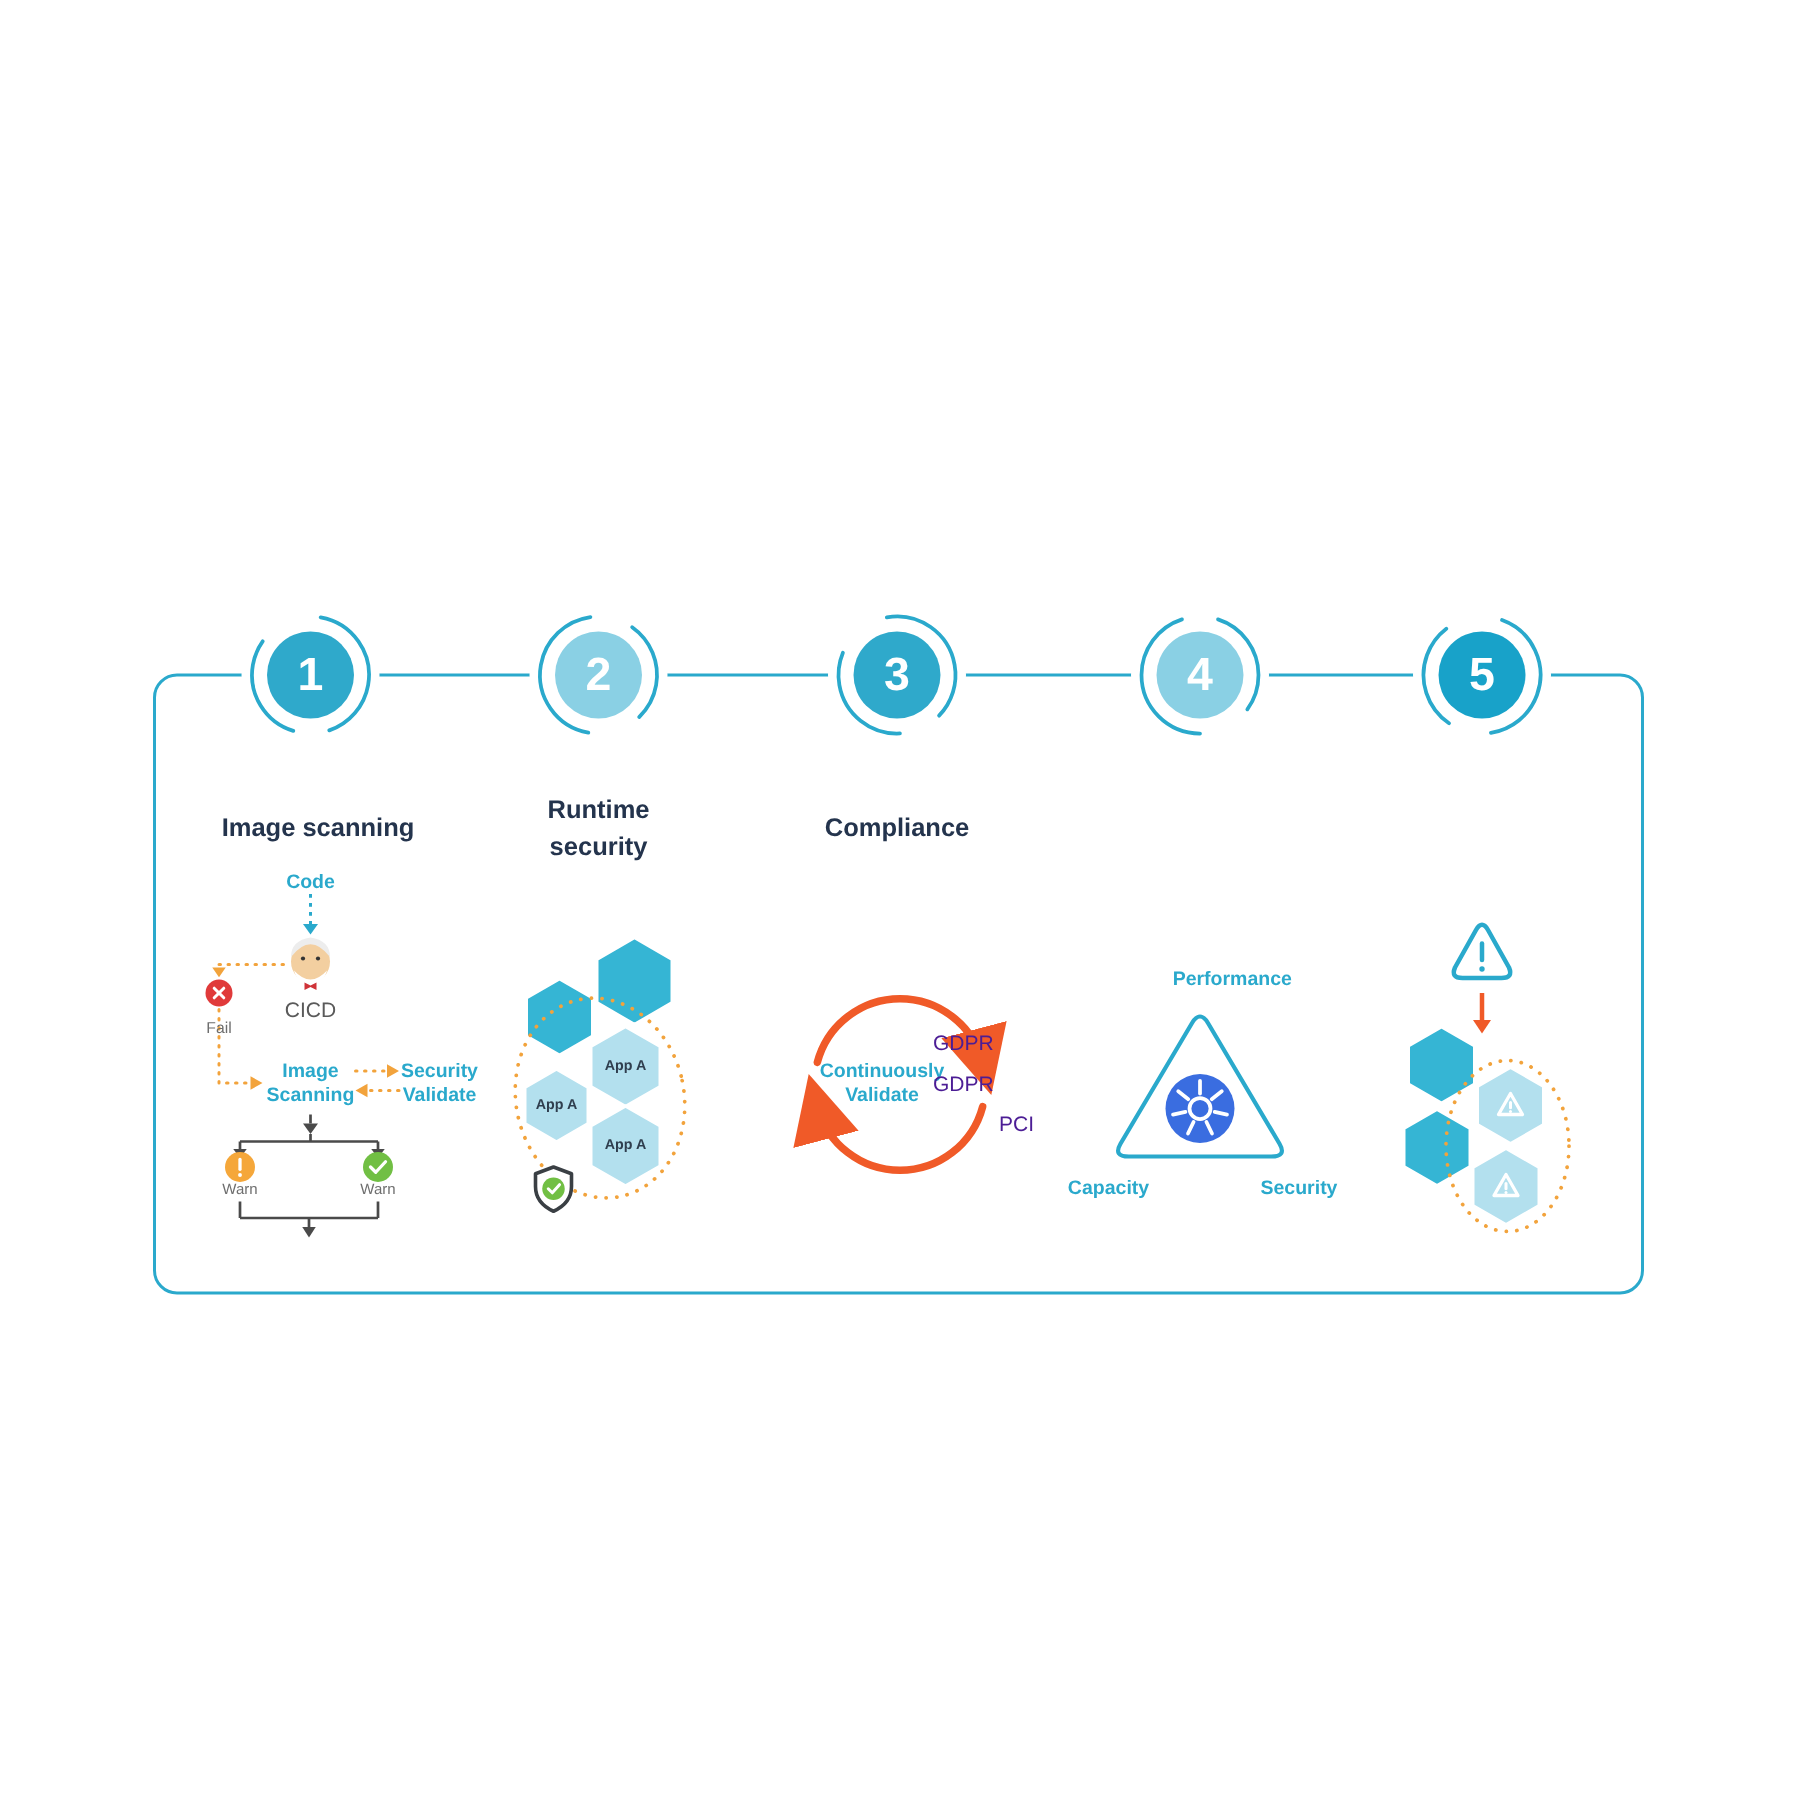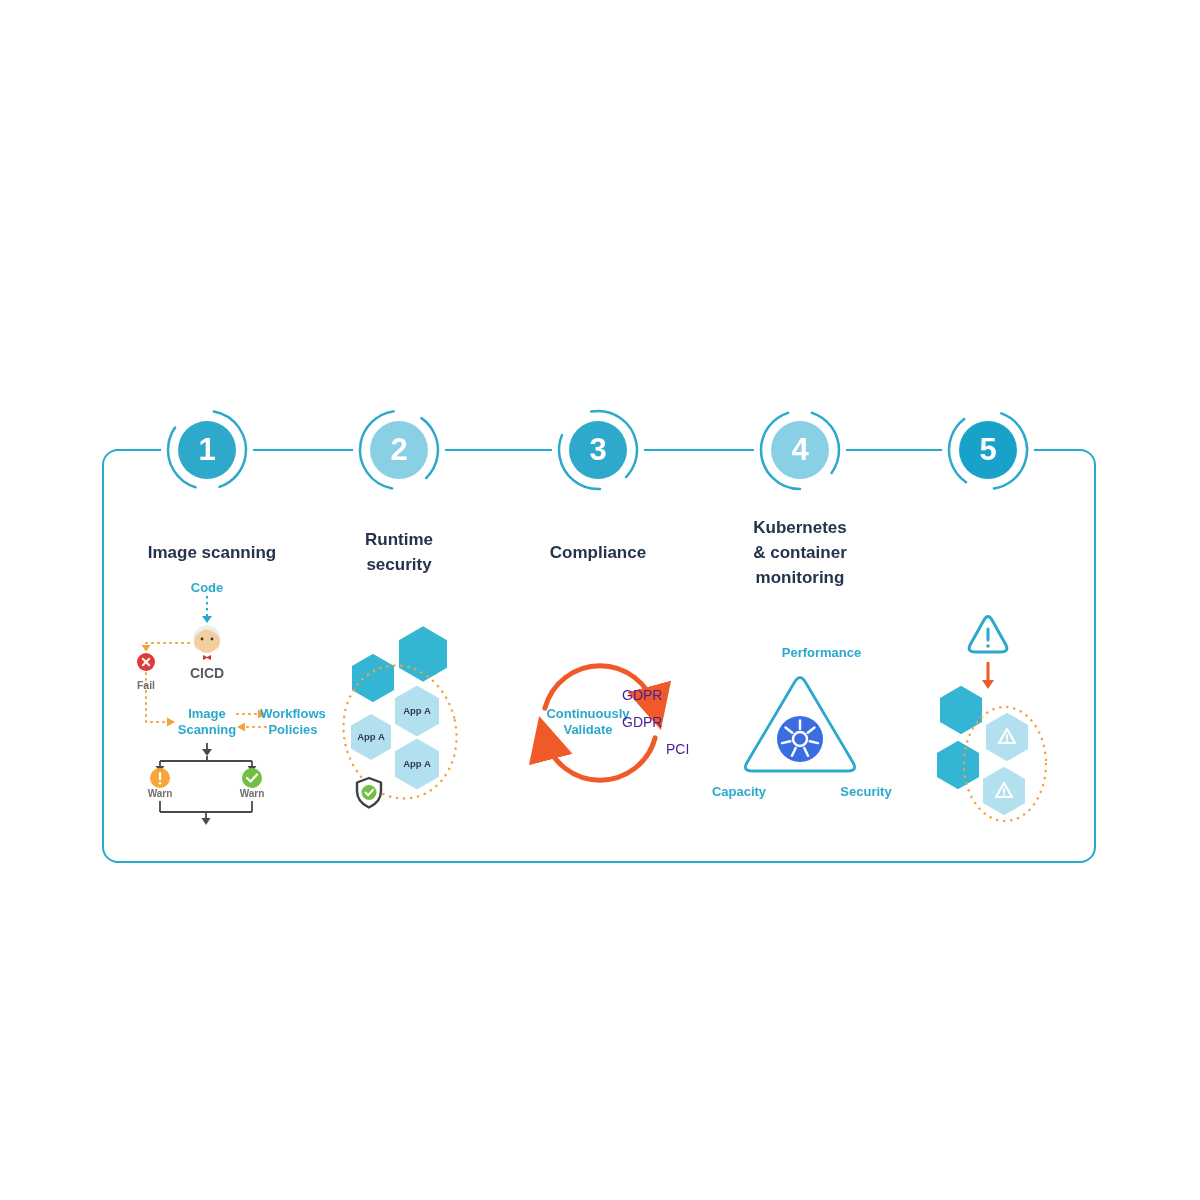--- a/index.html
+++ b/index.html
@@ -10,22 +10,22 @@
   .page-title{position:absolute;left:0;top:326px;width:100%;text-align:center;
               font-size:28px;font-weight:bold;color:#22334f;letter-spacing:.2px;}
   .panel{position:absolute;left:102px;top:449px;width:994px;height:414px;
          border:2.5px solid #2aa9cc;border-radius:16px;box-sizing:border-box;}
   .badge{position:absolute;width:94px;height:94px;top:403px;}
   .badge .num{position:absolute;left:0;top:0;width:94px;height:94px;display:flex;
               align-items:center;justify-content:center;font-size:31px;font-weight:bold;color:#fff;}
   .step-label{position:absolute;transform:translate(-50%,-50%);text-align:center;
               font-size:17px;font-weight:600;color:#24344d;line-height:25px;}
   .teal-lbl{color:#2aa9cc;font-weight:600;font-size:13px;}
-  .gray-lbl{color:#5a5a5a;font-size:14px;font-weight:bold;}
-  .tiny-lbl{color:#6e6e6e;font-size:10px;font-weight:bold;}
+  .gray-lbl{color:#5a5a5a;font-size:14px;}
+  .tiny-lbl{color:#6e6e6e;font-size:10px;}
   .std-lbl{position:absolute;color:#4c1d95;font-size:14px;font-weight:500;}
   .hex-lbl{color:#2f3e4e;font-size:9.5px;font-weight:600;}
 </style>
 </head>
 <body>
 
 <div class="canvas">
 
 
   <div class="panel"></div>
@@ -67,21 +67,20 @@
       <circle cx="47" cy="47" r="46" fill="#fff"></circle>
       <circle cx="47" cy="47" r="39" fill="none" stroke="#2aa9cc" stroke-width="2.5" pathLength="100" stroke-dasharray="42 12 30 16" stroke-linecap="round" transform="rotate(-70 47 47)"></circle>
       <circle cx="47" cy="47" r="29" fill="#18a2c9"></circle>
     </svg>
     <div class="num">5</div>
   </div>
 
   <div class="step-label" style="left:212px;top:552px;width:180px;">Image scanning</div>
   <div class="step-label" style="left:399px;top:552px;width:100px;">Runtime security</div>
   <div class="step-label" style="left:598px;top:552px;width:160px;">Compliance</div>
-  <div class="step-label" style="left:800px;top:552px;width:96px;">Kubernetes &amp; container monitoring</div>
 
   <svg class="abs" style="left:110px;top:575px;" width="220" height="260">
 
     <g>
       <line x1="97" y1="21" x2="97" y2="41" stroke="#2aa9cc" stroke-width="2" stroke-dasharray="2.5 3.5"></line>
       <polygon points="92,41 102,41 97,48" fill="#2aa9cc"></polygon>
     </g>
 
     <g>
       <ellipse cx="97" cy="66" rx="13" ry="14" fill="#f3cfa0"></ellipse>
@@ -142,21 +141,21 @@
     <g>
       <circle cx="142" cy="203" r="10" fill="#71bf44"></circle>
       <polyline points="137,203 140.5,206.5 147,199.5" fill="none" stroke="#fff" stroke-width="2.2" stroke-linecap="round" stroke-linejoin="round"></polyline>
     </g>
   </svg>
 
   <div class="lbl teal-lbl" style="left:207px;top:588px;">Code</div>
   <div class="lbl gray-lbl" style="left:207px;top:674px;">CICD</div>
   <div class="lbl tiny-lbl" style="left:146px;top:686px;font-size:10.5px;">Fail</div>
   <div class="lbl teal-lbl" style="left:207px;top:722px;width:72px;">Image Scanning</div>
-  <div class="lbl teal-lbl" style="left:293px;top:722px;width:72px;">Workflows Policies</div>
+  <div class="lbl teal-lbl" style="left:293px;top:722px;width:72px;">Security Validate</div>
   <div class="lbl tiny-lbl" style="left:160px;top:794px;">Warn</div>
   <div class="lbl tiny-lbl" style="left:252px;top:794px;">Warn</div>
 
   <svg class="abs" style="left:330px;top:620px;" width="145" height="215">
 
     <polygon points="93,5.1 118,19.6 118,48.4 93,62.9 68,48.4 68,19.6" fill="#35b5d4" stroke="#fff" stroke-width="2"></polygon>
     <polygon points="43,32.6 65,45.3 65,70.7 43,83.4 21,70.7 21,45.3" fill="#35b5d4" stroke="#fff" stroke-width="2"></polygon>
 
     <polygon points="87,64.4 110,77.7 110,104.3 87,117.6 64,104.3 64,77.7" fill="#b3e0ee" stroke="#fff" stroke-width="2"></polygon>
     <polygon points="41,92.8 62,104.9 62,129.1 41,141.2 20,129.1 20,104.9" fill="#b3e0ee" stroke="#fff" stroke-width="2"></polygon>

